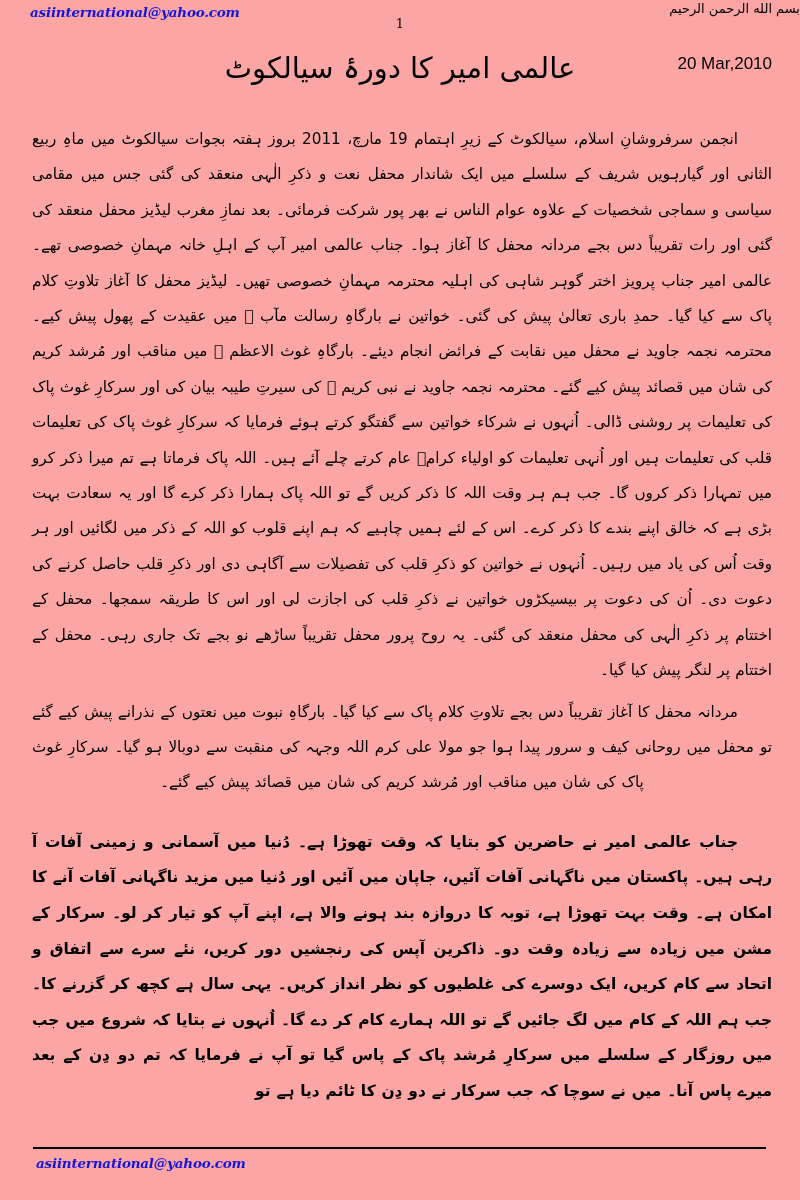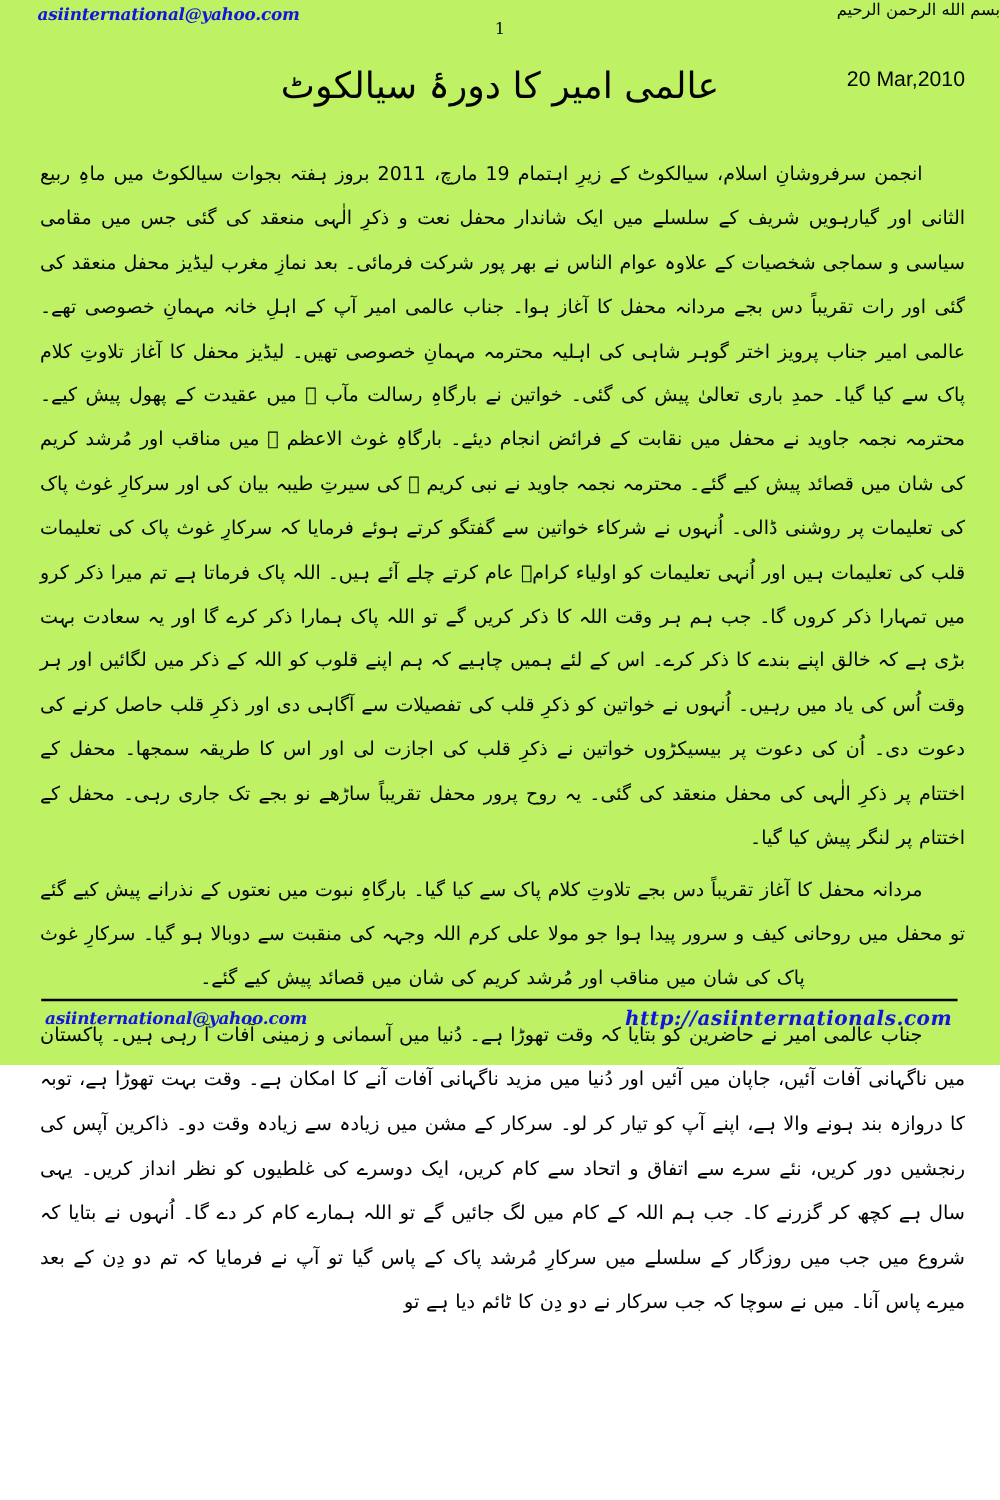--- a/index.html
+++ b/index.html
@@ -14,22 +14,22 @@
     position: relative;
     overflow: hidden;
     font-family: "DejaVu Sans", sans-serif;
     color: #000000;
   }
 
   .page {
     position: absolute;
     inset: 0;
     width: 800px;
-    height: 852px;
-    background: #bef264;
+    height: 1200px;
+    background: #fca5a5;
   }
 
   
   .header {
     position: absolute;
     top: 0;
     left: 0;
     width: 800px;
     height: 118px;
   }
@@ -109,23 +109,24 @@
     text-align-last: right;
     font-family: "DejaVu Sans", sans-serif;
     font-size: 15.2px;
     line-height: 35.4px;
     color: #000000;
     margin: 0 0 0 0;
     text-indent: 34px;
     word-spacing: 0.5px;
   }
   .para.p-bold {
-    font-weight: normal;
+    font-weight: bold;
     font-size: 15.4px;
     line-height: 35.6px;
+    margin-top: 14px;
   }
   .para.p-centerlast {
     text-align-last: center;
   }
   .para-gap-sm { height: 6px; }
   .para-gap-md { height: 10px; }
 
   
   .footer {
     position: absolute;
@@ -197,16 +198,15 @@
     <div class="para-gap-md"></div>
 
     <p class="para p-bold">جناب عالمی امیر نے حاضرین کو بتایا کہ وقت تھوڑا ہے۔ دُنیا میں آسمانی و زمینی آفات آ رہی ہیں۔ پاکستان میں ناگہانی آفات آئیں، جاپان میں آئیں اور دُنیا میں مزید ناگہانی آفات آنے کا امکان ہے۔ وقت بہت تھوڑا ہے،  توبہ کا دروازہ بند ہونے والا ہے،  اپنے آپ کو تیار کر لو۔  سرکار کے مشن میں زیادہ سے زیادہ وقت دو۔ ذاکرین آپس کی رنجشیں دور کریں، نئے سرے سے اتفاق و اتحاد سے کام کریں، ایک دوسرے کی غلطیوں کو نظر انداز کریں۔ یہی سال ہے کچھ کر گزرنے کا۔ جب ہم اللہ کے کام میں لگ جائیں گے تو اللہ ہمارے کام کر دے گا۔ اُنہوں نے بتایا کہ شروع میں جب میں روزگار کے سلسلے میں سرکارِ مُرشد پاک کے پاس گیا تو آپ نے فرمایا کہ تم دو دِن کے بعد میرے پاس آنا۔ میں نے سوچا کہ جب سرکار نے دو دِن کا ٹائم دیا ہے تو</p>
   </div>
 
   <div class="footer">
     <div class="footer-rule"></div>
 
     <div class="footer-email">asiinternational@yahoo.com</div>
 
-    <div class="footer-url">http://asiinternationals.com</div>
   </div>
 
 </div>
 
 </body></html>

